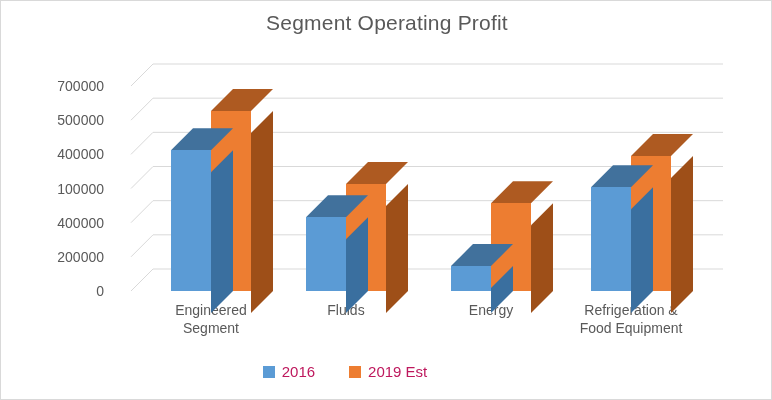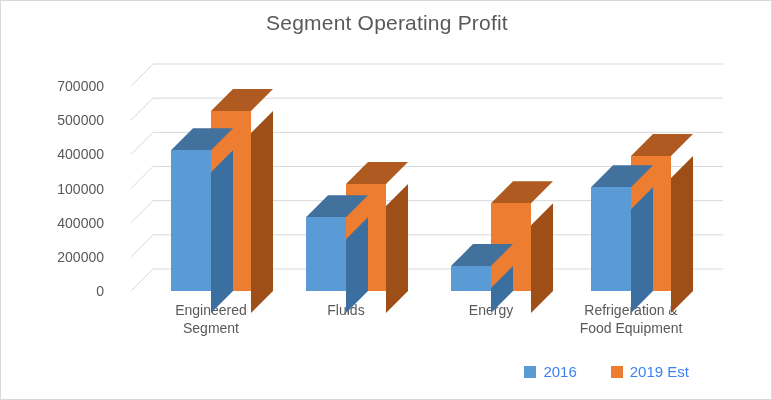--- a/index.html
+++ b/index.html
@@ -77,23 +77,23 @@
     text-align:center;
     font-size:14px;
     line-height:18px;
     color:#595959;
   }
 
   
   #legend{
     position:absolute;
     top:362px;left:0;width:688px;
-    display:flex;justify-content:flex-end;align-items:center;
+    display:flex;justify-content:center;align-items:center;
     gap:34px;
-    font-size:15px;color:#3b82f6;
+    font-size:15px;color:#be185d;
   }
   .legend-item{display:flex;align-items:center;gap:7px;}
   .legend-swatch{width:12px;height:12px;display:block;}
 </style>
 </head>
 <body>
 
 <div id="chart-root">
 
   <div id="chart-title">Segment Operating Profit</div>

